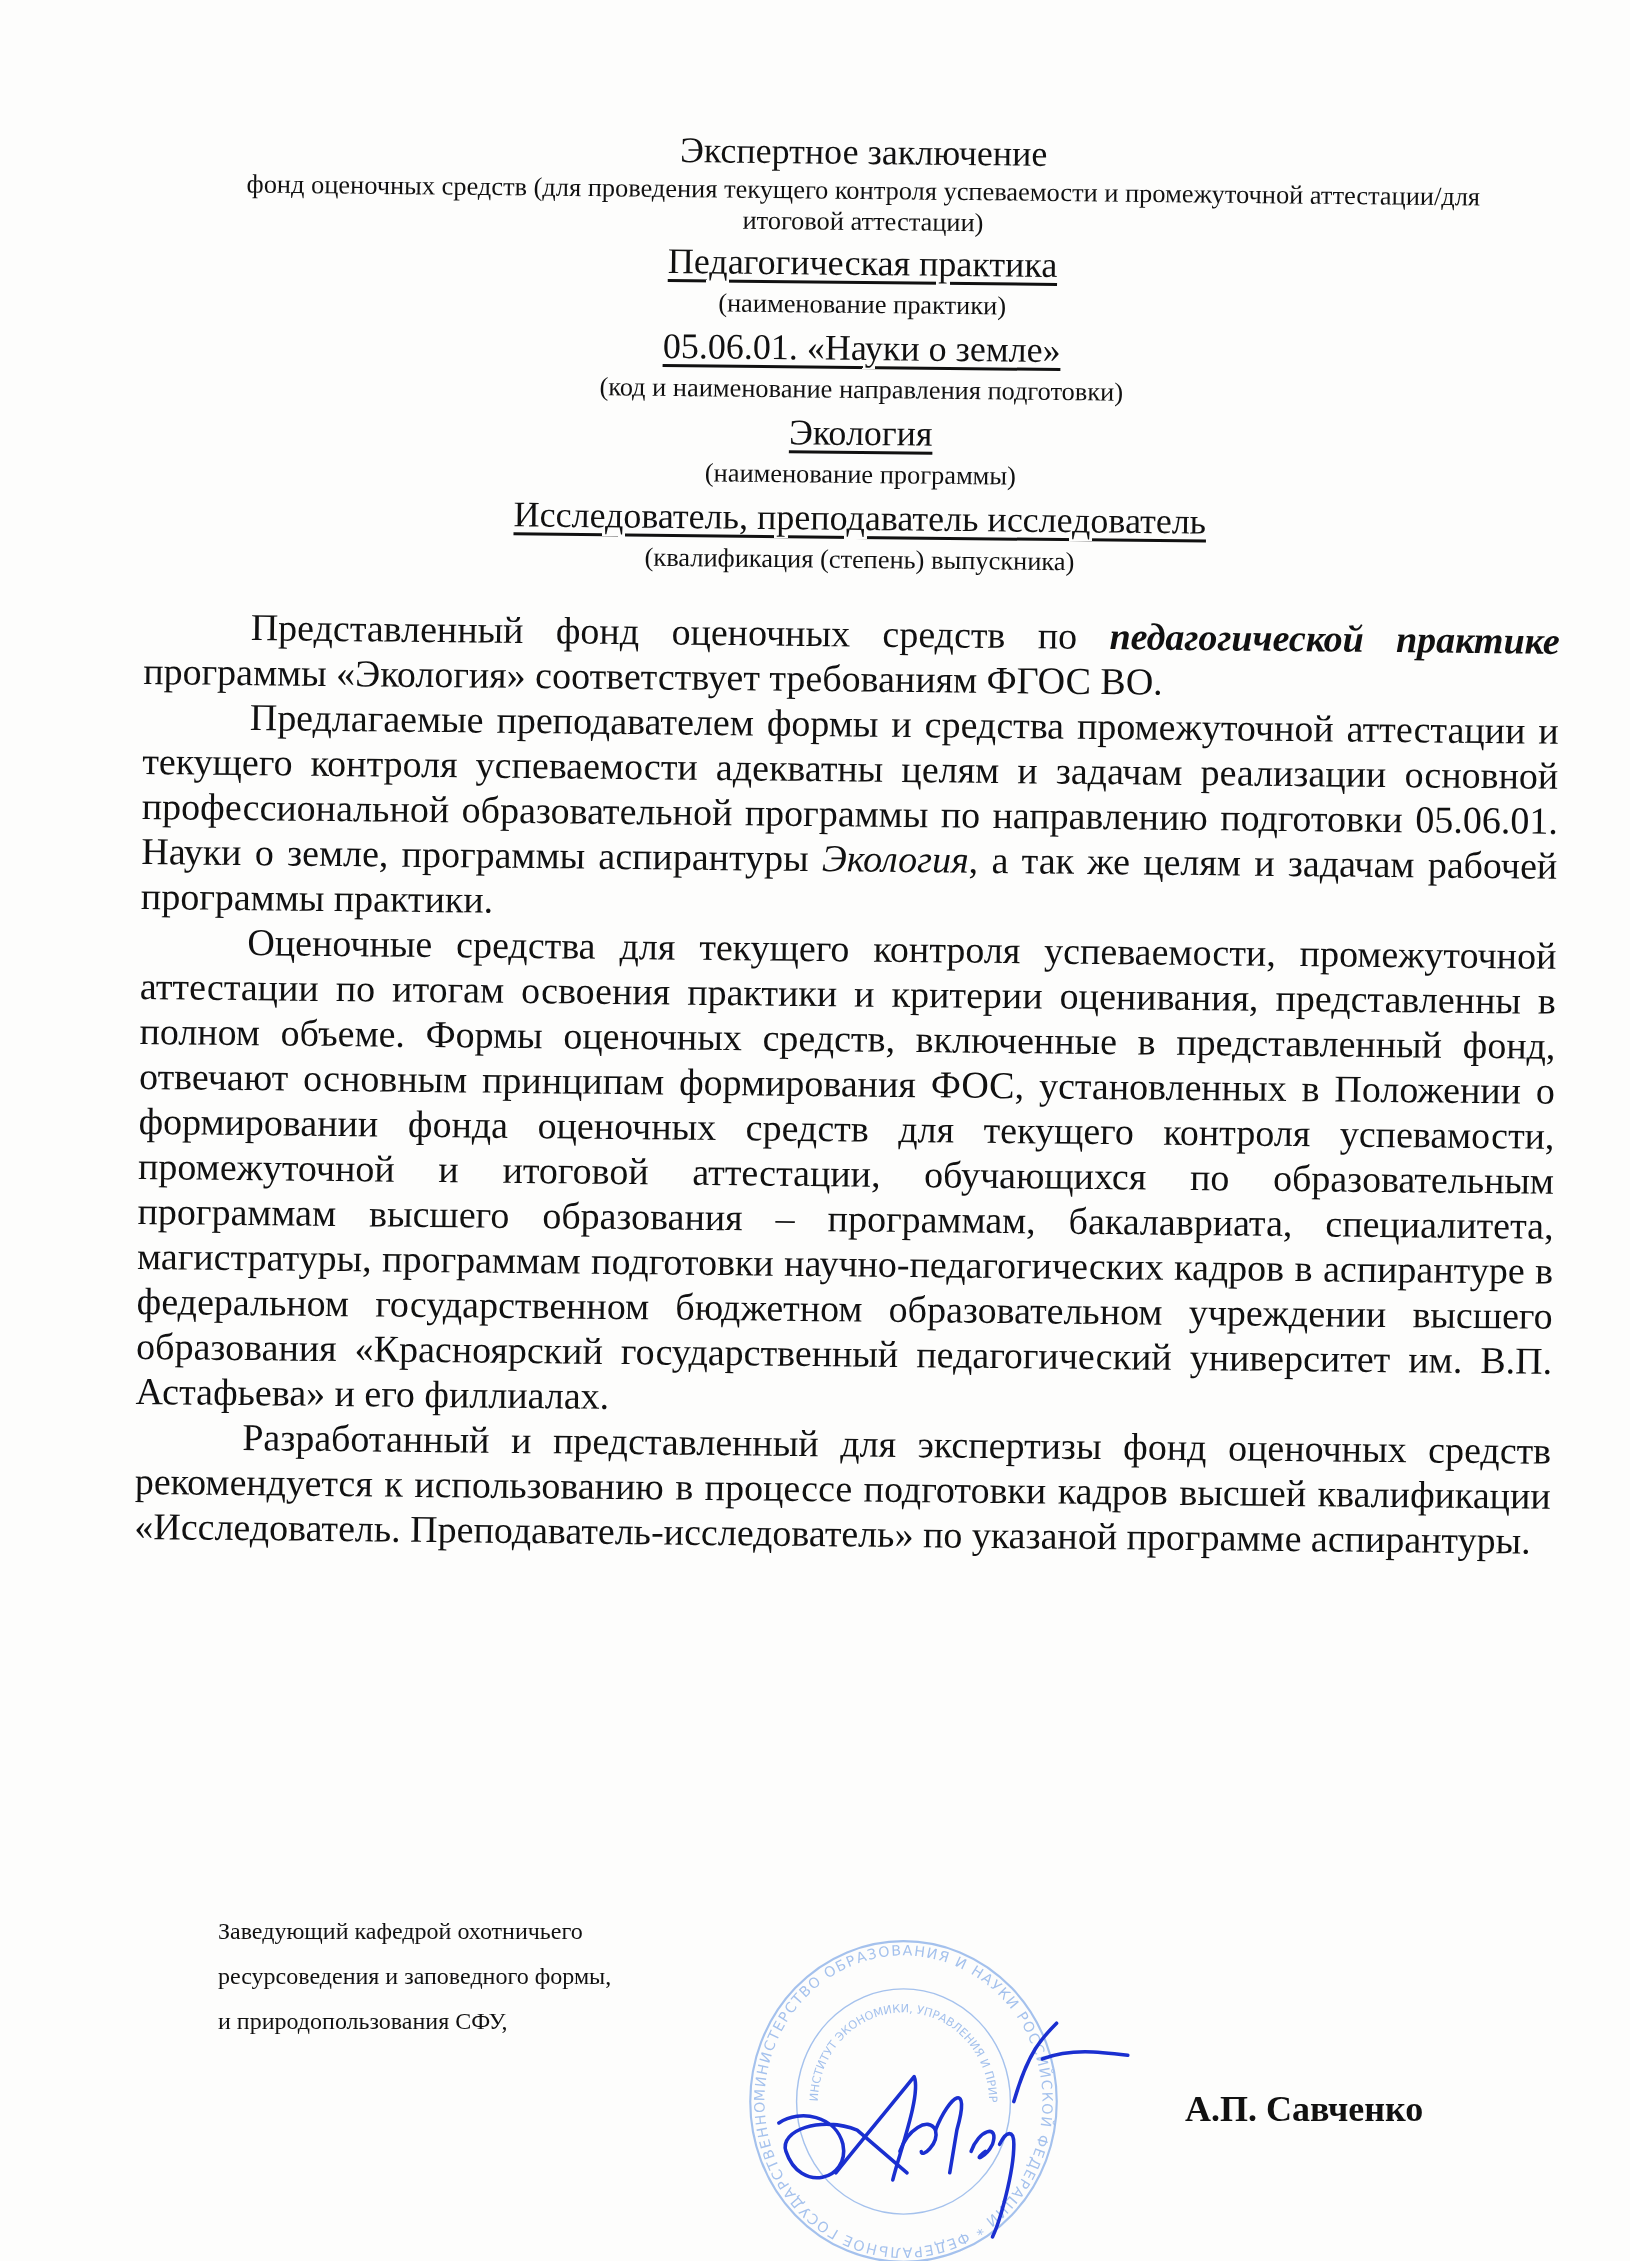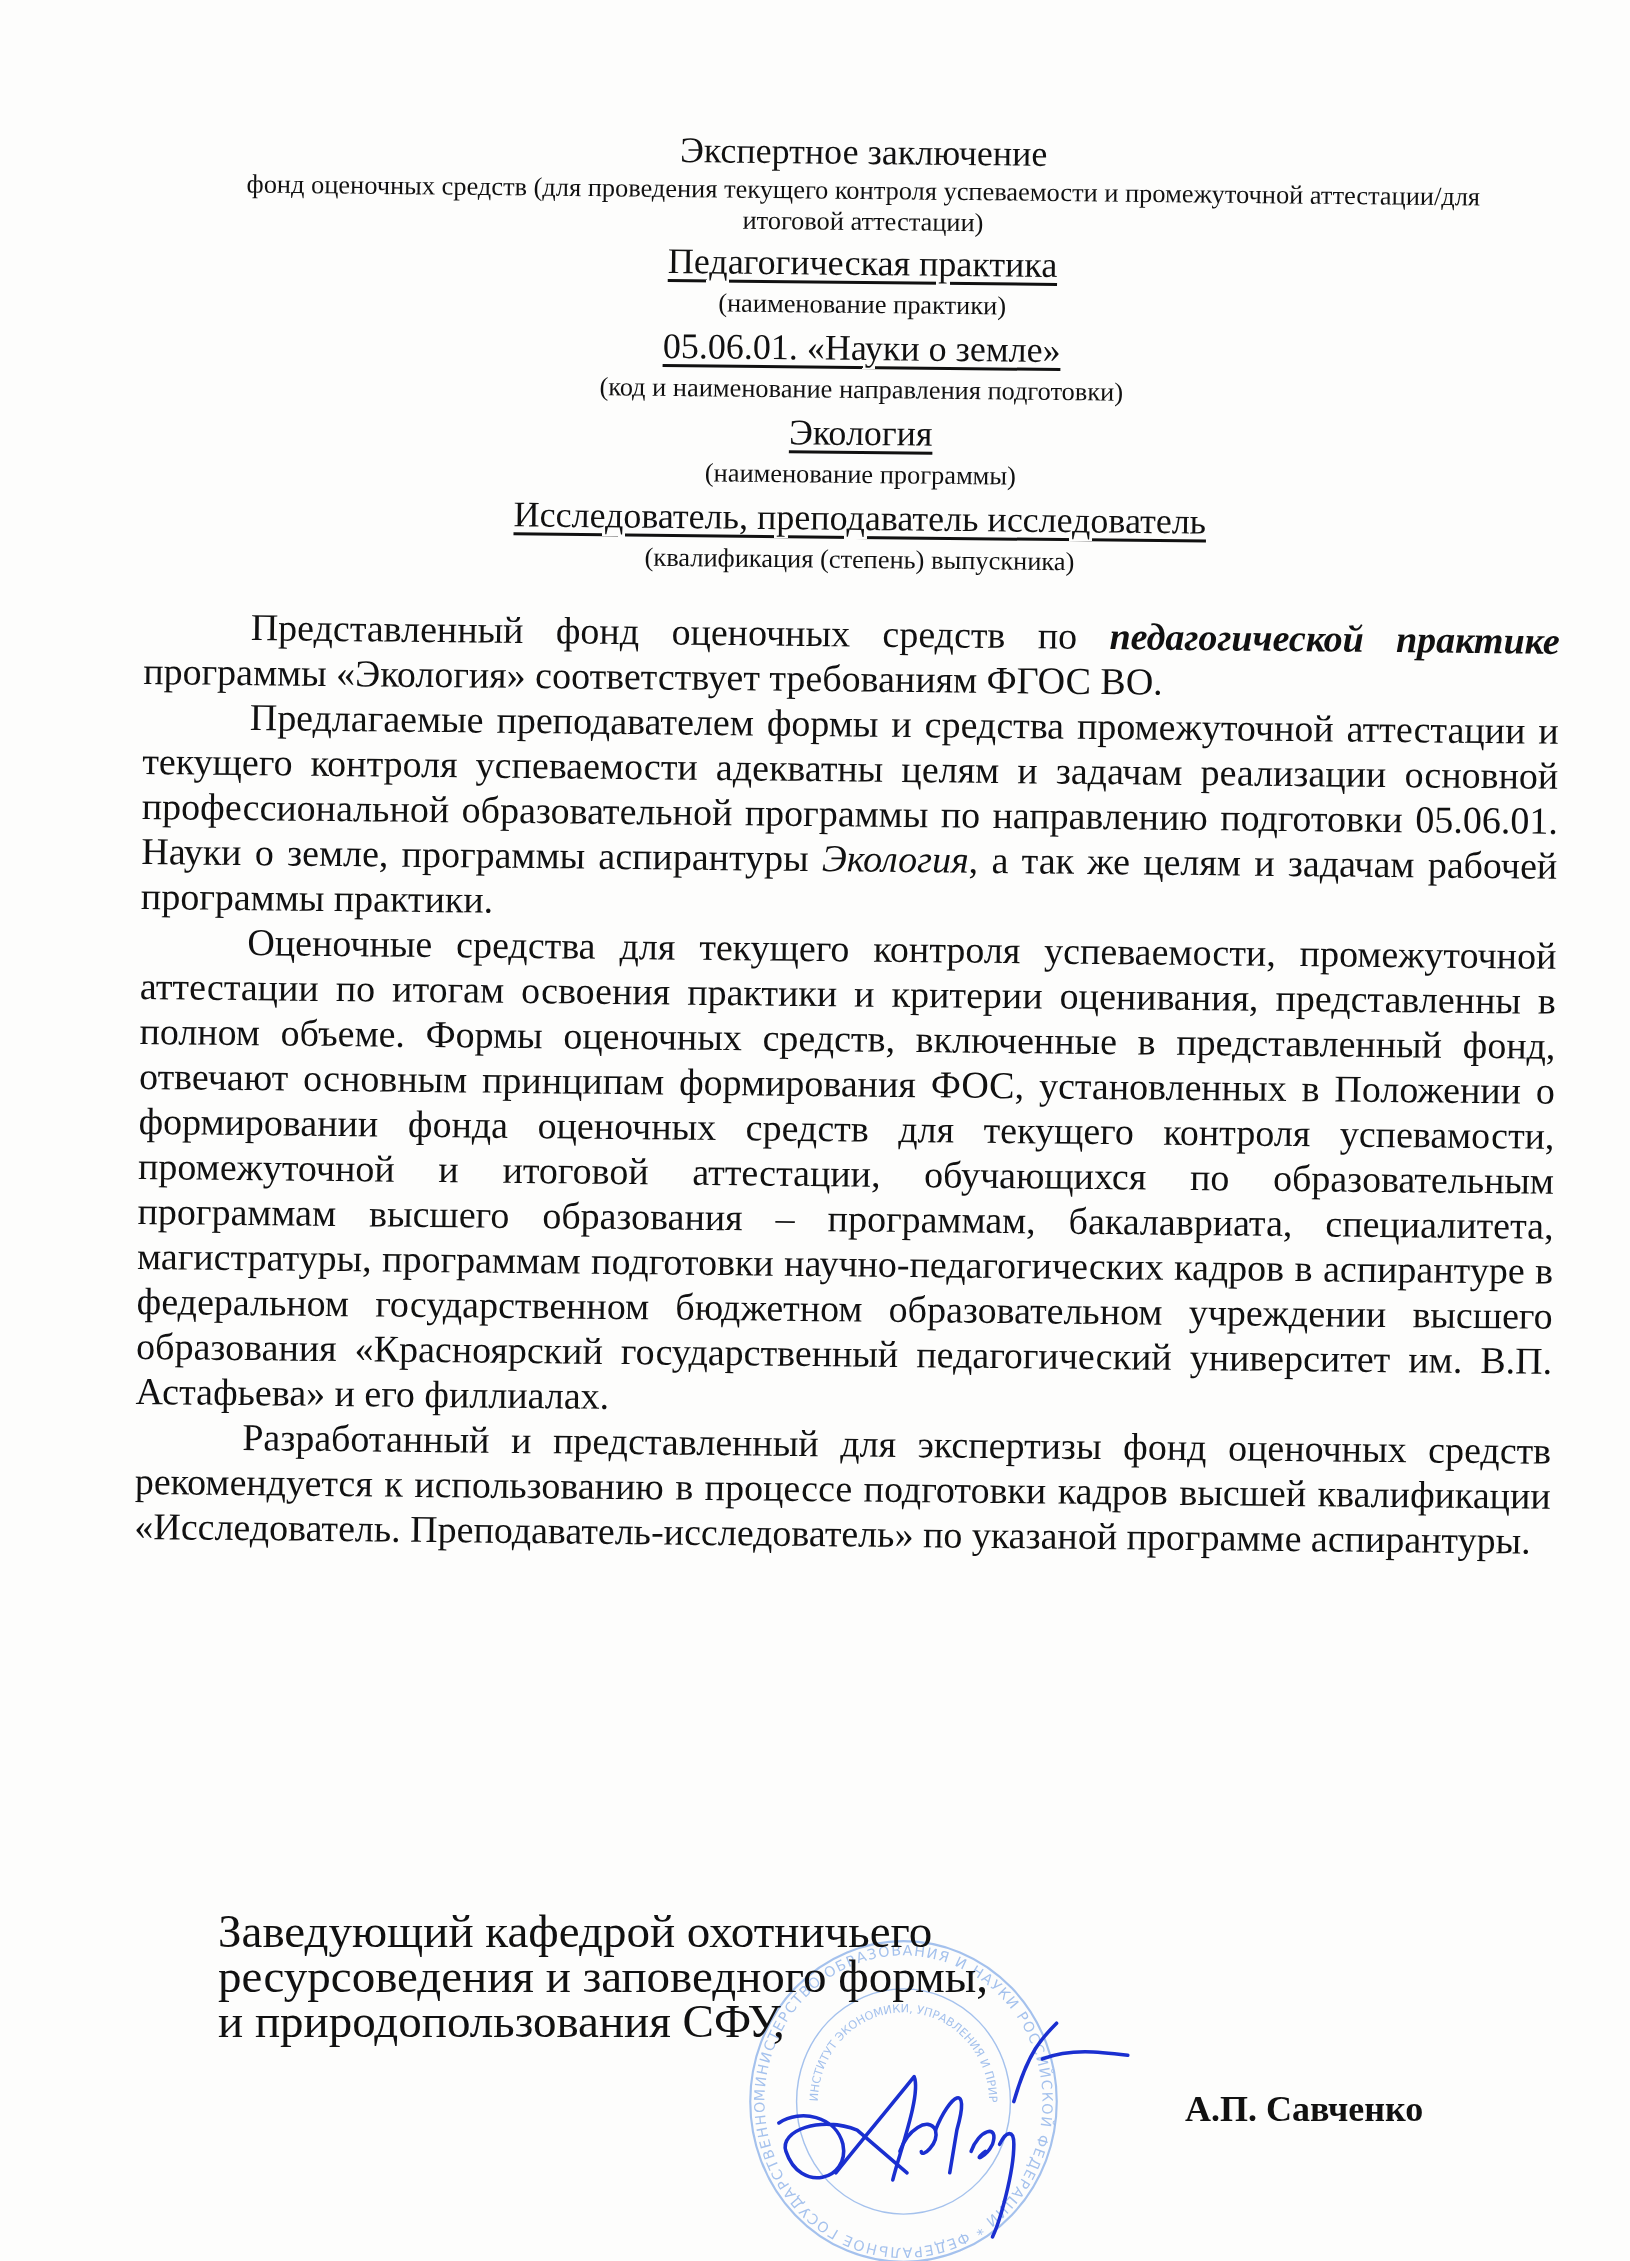--- a/index.html
+++ b/index.html
@@ -15,21 +15,21 @@
   .h-main { font-size: 36px; line-height: 46px; text-decoration: underline; text-decoration-thickness: 2.9px; text-underline-offset: 5.7px; margin-top: 2.9px; }
   .h-caption { font-size: 26.4px; line-height: 36px; }
   .body-text {
     position: absolute; left: 136px; top: 564px; width: 1416px;
     font-size: 38px; line-height: 45px; text-align: justify;
     transform: rotate(0.6deg); transform-origin: left top;
   }
   .body-text p { margin: 0; text-indent: 107px; }
   .body-text em { font-style: italic; font-weight: bold; }
   .signature-block {
-    position: absolute; left: 210px; top: 1869px; font-size: 47px; line-height: 45px;
+    position: absolute; left: 210px; top: 1869px; font-size: 24px; line-height: 45px;
   }
   .signer-name { position: absolute; left: 1177px; top: 2048px; font-size: 36px; font-weight: bold; }
   .stamp { position: absolute; left: 735px; top: 1894px; width: 321px; height: 335px; }
   .signature { position: absolute; left: 749px; top: 1969px; width: 414px; height: 235px; }
 </style>
 </head>
 <body>
 
 <div class="page">
 

